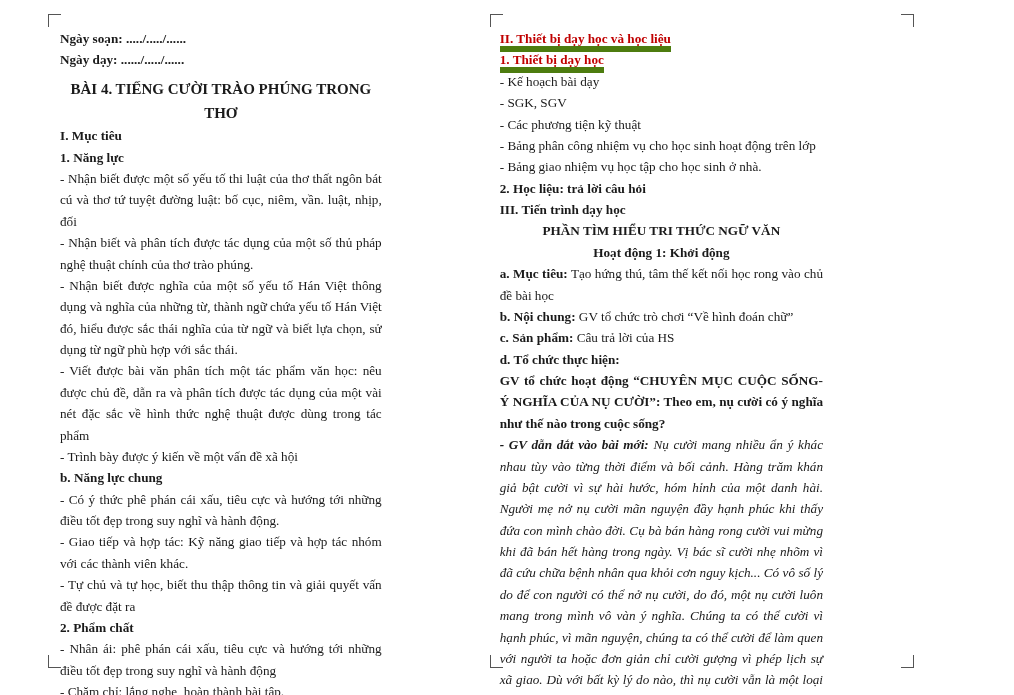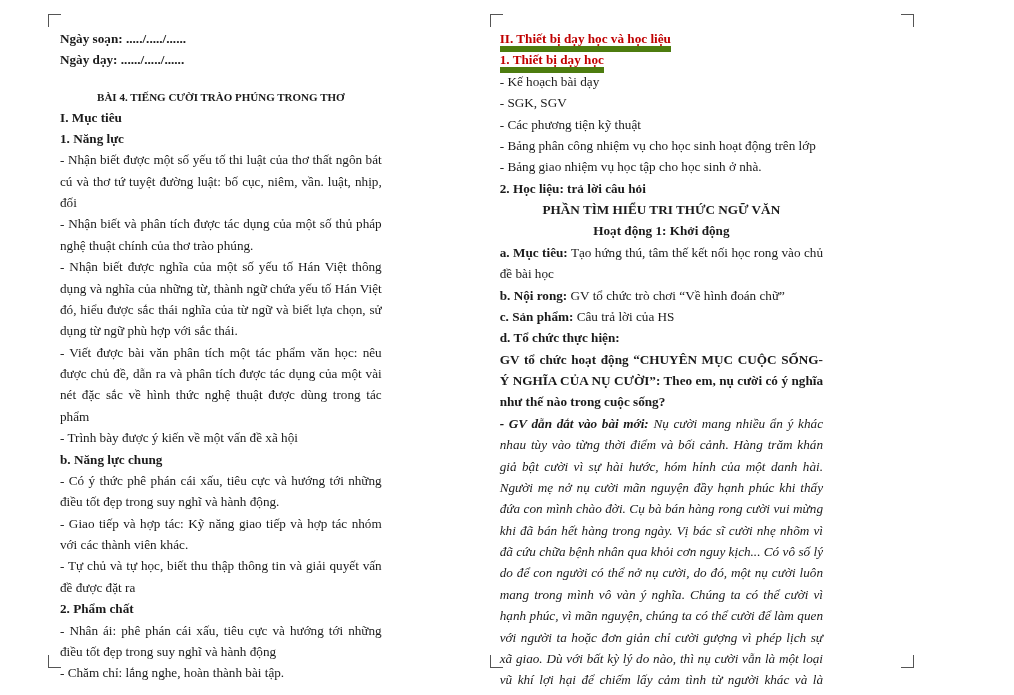--- a/index.html
+++ b/index.html
@@ -82,21 +82,21 @@
   .i { font-style: italic; }
   .bi { font-weight: bold; font-style: italic; }
   .center { text-align: center; }
   .justify { text-align: justify; }
   .u-red {
     color: #c00000;
     border-bottom: 6px solid #4d7c0f;
     display: inline;
   }
   .spacer-sm { height: 6px; }
-  .title-line { font-size: 11px; margin-top: 12px; }
+  .title-line { font-size: 15px; }
 </style>
 </head>
 <body>
 
 <div class="page-wrap">
 
   <div class="page left">
     <div class="crop tl" style="left:48px; top:14px;"></div>
     <div class="crop tr" style="left:449px; top:14px;"></div>
     <div class="crop bl" style="left:48px; top:655px;"></div>
@@ -139,23 +139,24 @@
     <div class="crop br" style="left:453px; top:655px;"></div>
 
     <p class="line b"><span class="u-red">II. Thiết bị dạy học và học liệu</span></p>
     <p class="line b"><span class="u-red">1. Thiết bị dạy học</span></p>
     <p class="line">- Kế hoạch bài dạy</p>
     <p class="line">- SGK, SGV</p>
     <p class="line">- Các phương tiện kỹ thuật</p>
     <p class="line">- Bảng phân công nhiệm vụ cho học sinh hoạt động trên lớp</p>
     <p class="line">- Bảng giao nhiệm vụ học tập cho học sinh ở nhà.</p>
     <p class="line b">2. Học liệu: trả lời câu hỏi</p>
+    <p class="line b">III. Tiến trình dạy học</p>
     <p class="line b center">PHẦN TÌM HIỂU TRI THỨC NGỮ VĂN</p>
     <p class="line b center">Hoạt động 1: Khởi động</p>
     <p class="line justify"><span class="b">a. Mục tiêu:</span><span> Tạo hứng thú, tâm thế kết nối học rong vào chủ đề bài học</span></p>
-    <p class="line justify"><span class="b">b. Nội rong:</span><span> GV tổ chức trò chơi “Về hình đoán chữ”</span></p>
+    <p class="line justify"><span class="b">b. Nội chung:</span><span> GV tổ chức trò chơi “Về hình đoán chữ”</span></p>
     <p class="line justify"><span class="b">c. Sản phẩm:</span><span> Câu trả lời của HS</span></p>
     <p class="line b">d. Tổ chức thực hiện:</p>
     <p class="line b justify">GV tổ chức hoạt động “CHUYÊN MỤC CUỘC SỐNG- Ý NGHĨA CỦA NỤ CƯỜI”: Theo em, nụ cười có ý nghĩa như thế nào trong cuộc sống?</p>
     <p class="line justify i"><span class="bi">- GV dẫn dắt vào bài mới:</span><span> Nụ cười mang nhiều ẩn ý khác nhau tùy vào từng thời điểm và bối cảnh. Hàng trăm khán giả bật cười vì sự hài hước, hóm hỉnh của một danh hài. Người mẹ nở nụ cười mãn nguyện đầy hạnh phúc khi thấy đứa con mình chào đời. Cụ bà bán hàng rong cười vui mừng khi đã bán hết hàng trong ngày. Vị bác sĩ cười nhẹ nhõm vì đã cứu chữa bệnh nhân qua khỏi cơn nguy kịch... Có vô số lý do để con người có thể nở nụ cười, do đó, một nụ cười luôn mang trong mình vô vàn ý nghĩa. Chúng ta có thể cười vì hạnh phúc, vì mãn nguyện, chúng ta có thể cười để làm quen với người ta hoặc đơn giản chỉ cười gượng vì phép lịch sự xã giao. Dù với bất kỳ lý do nào, thì nụ cười vẫn là một loại vũ khí lợi hại để chiếm lấy cảm tình từ người khác và là chiếc chìa khóa thần kỳ mở</span></p>
   </div>
 
 </div>
 
 </body></html>

